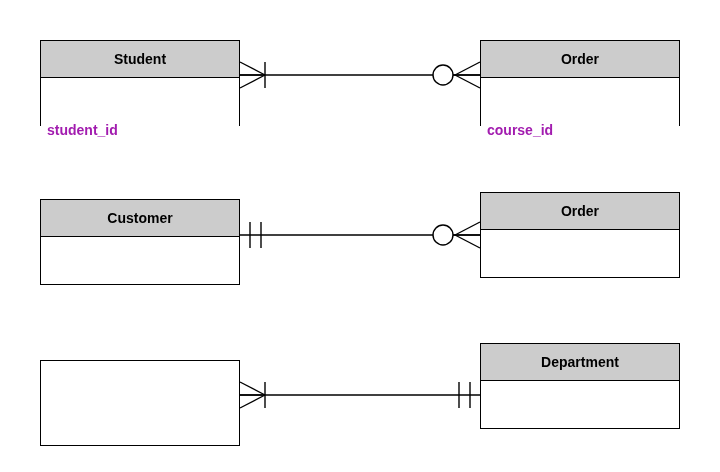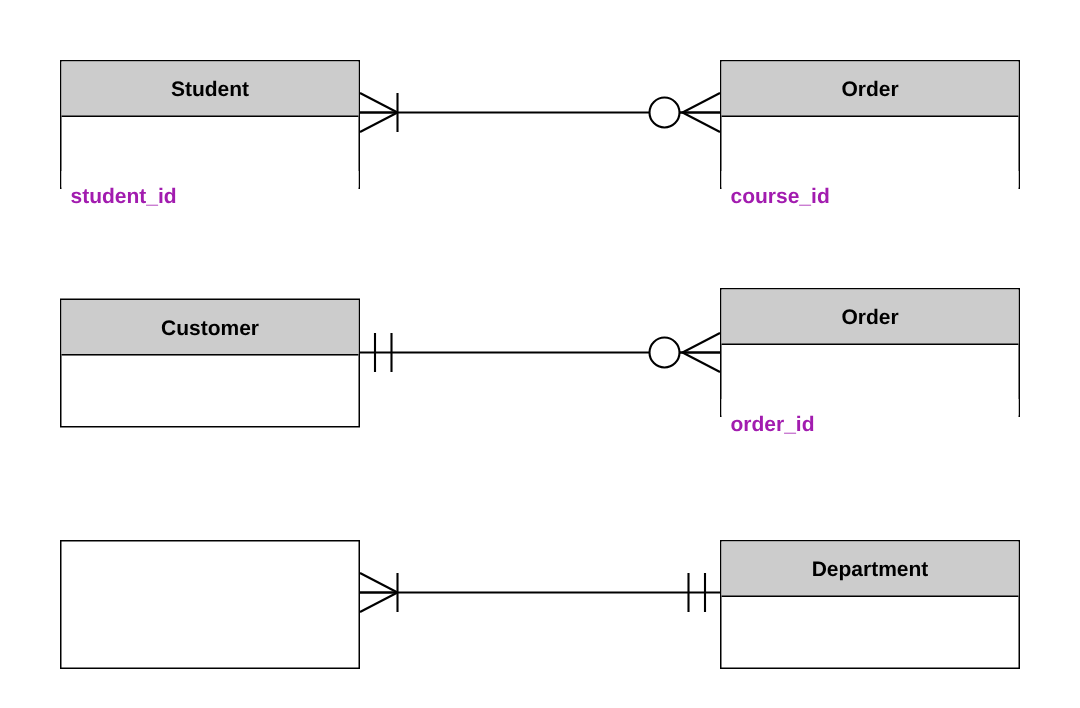--- a/index.html
+++ b/index.html
@@ -106,24 +106,21 @@
         <div class="entity-header">Order</div>
         <div class="entity-attrs">
           <div class="attr-row">course_id</div>
         </div>
       </div>
       <div class="entity" style="left: 40px; top: 199px;">
         <div class="entity-header">Customer</div>
       </div>
       <div class="entity" style="left: 480px; top: 192px;">
         <div class="entity-header">Order</div>
-        <div class="entity-attrs">
-          <div class="attr-row">order_id</div>
-        </div>
       </div>
       <div class="entity" style="left: 40px; top: 360px;">
       </div>
-      <div class="entity" style="left: 480px; top: 360px;">
+      <div class="entity" style="left: 480px; top: 343px;">
         <div class="entity-header">Department</div>
       </div>
     </div>
 
 </div>
 
 </body></html>

